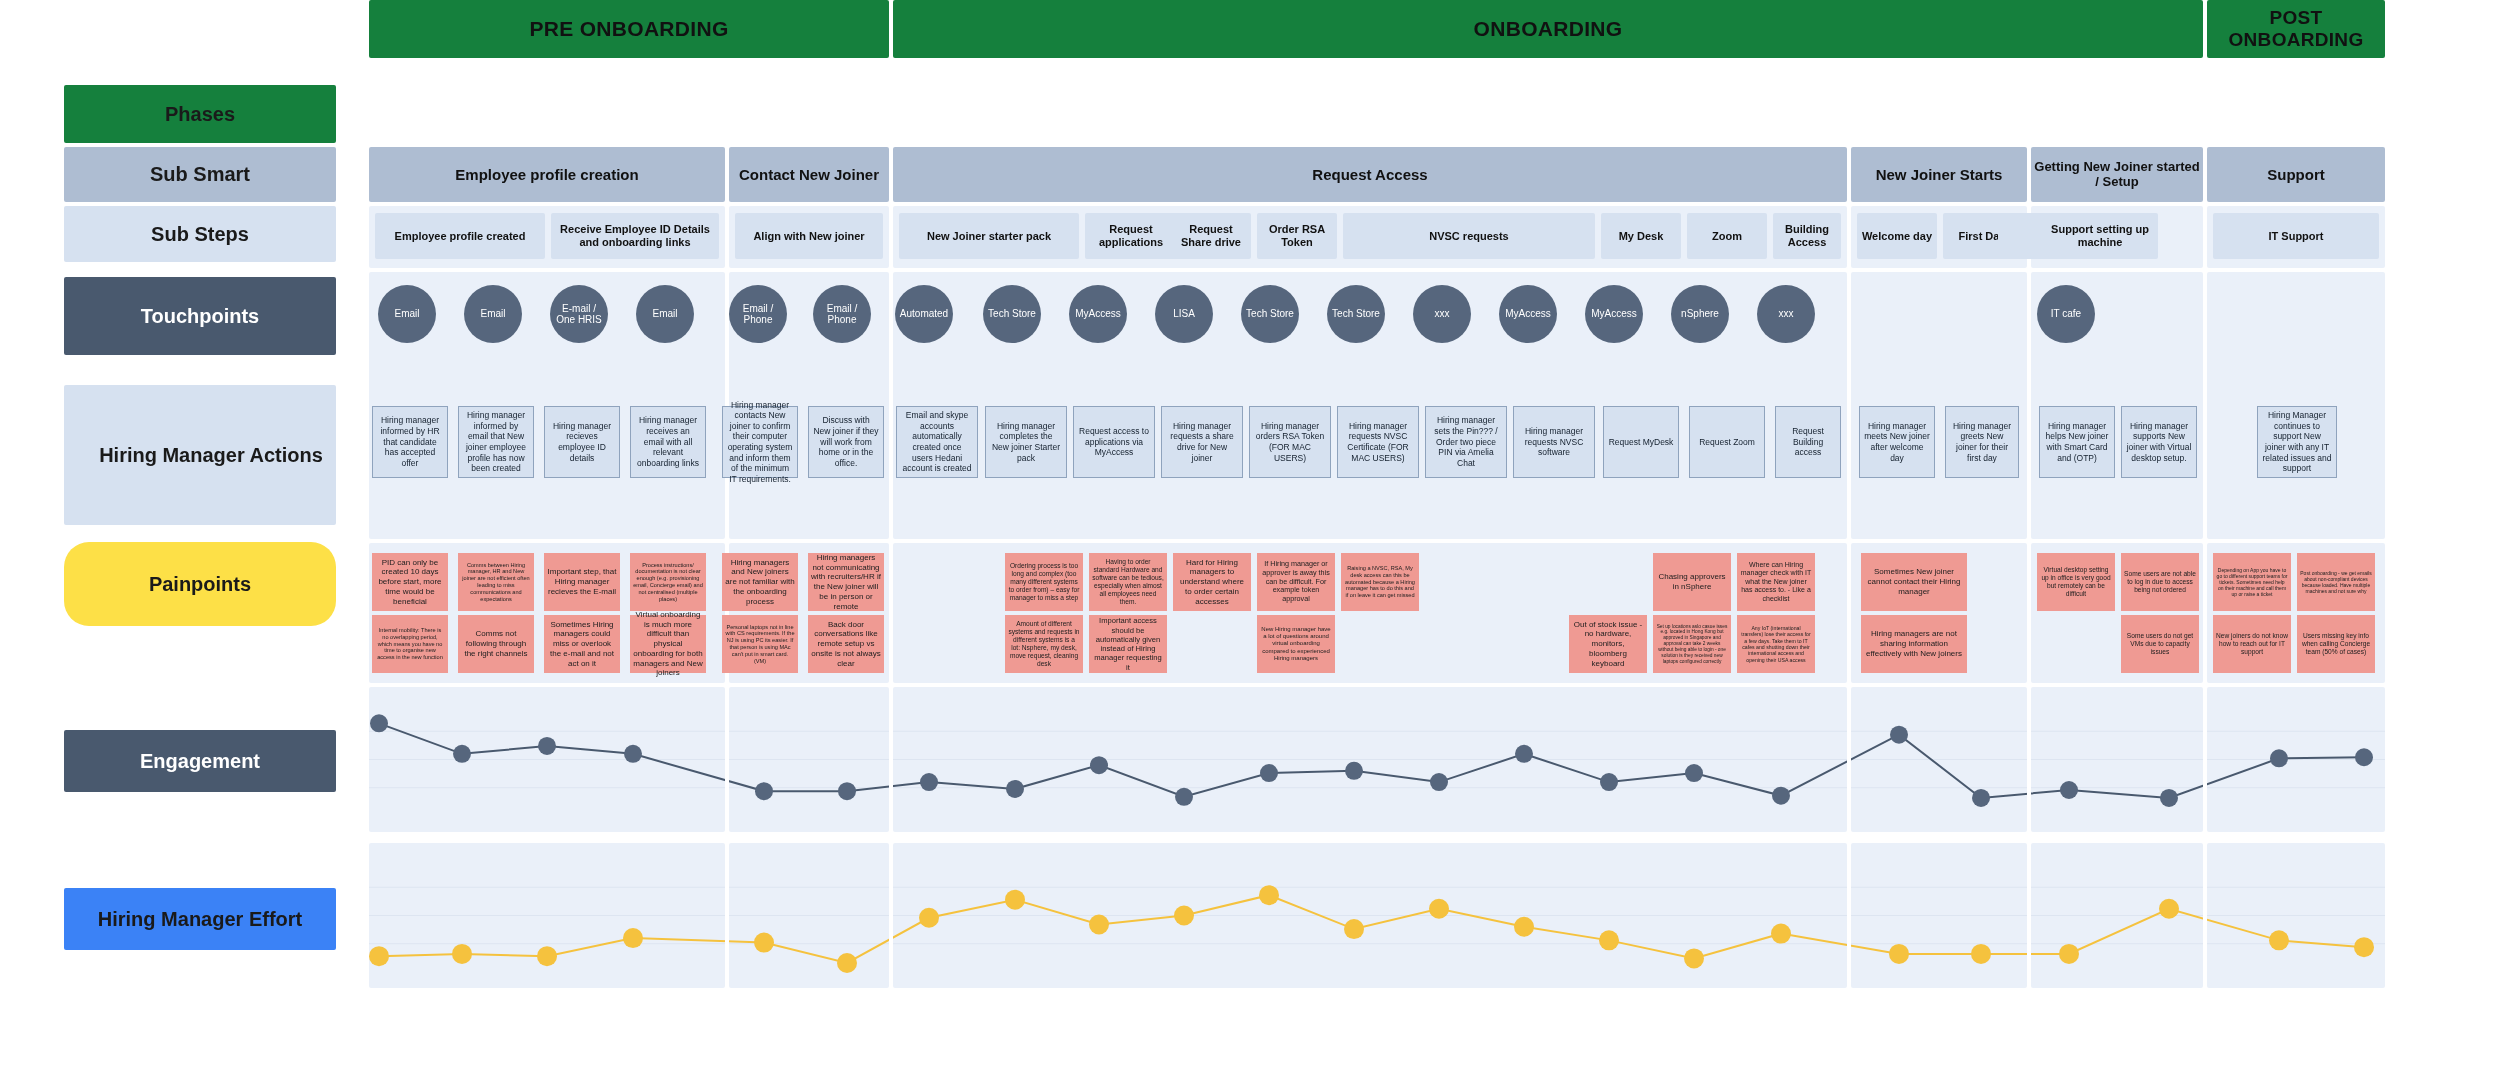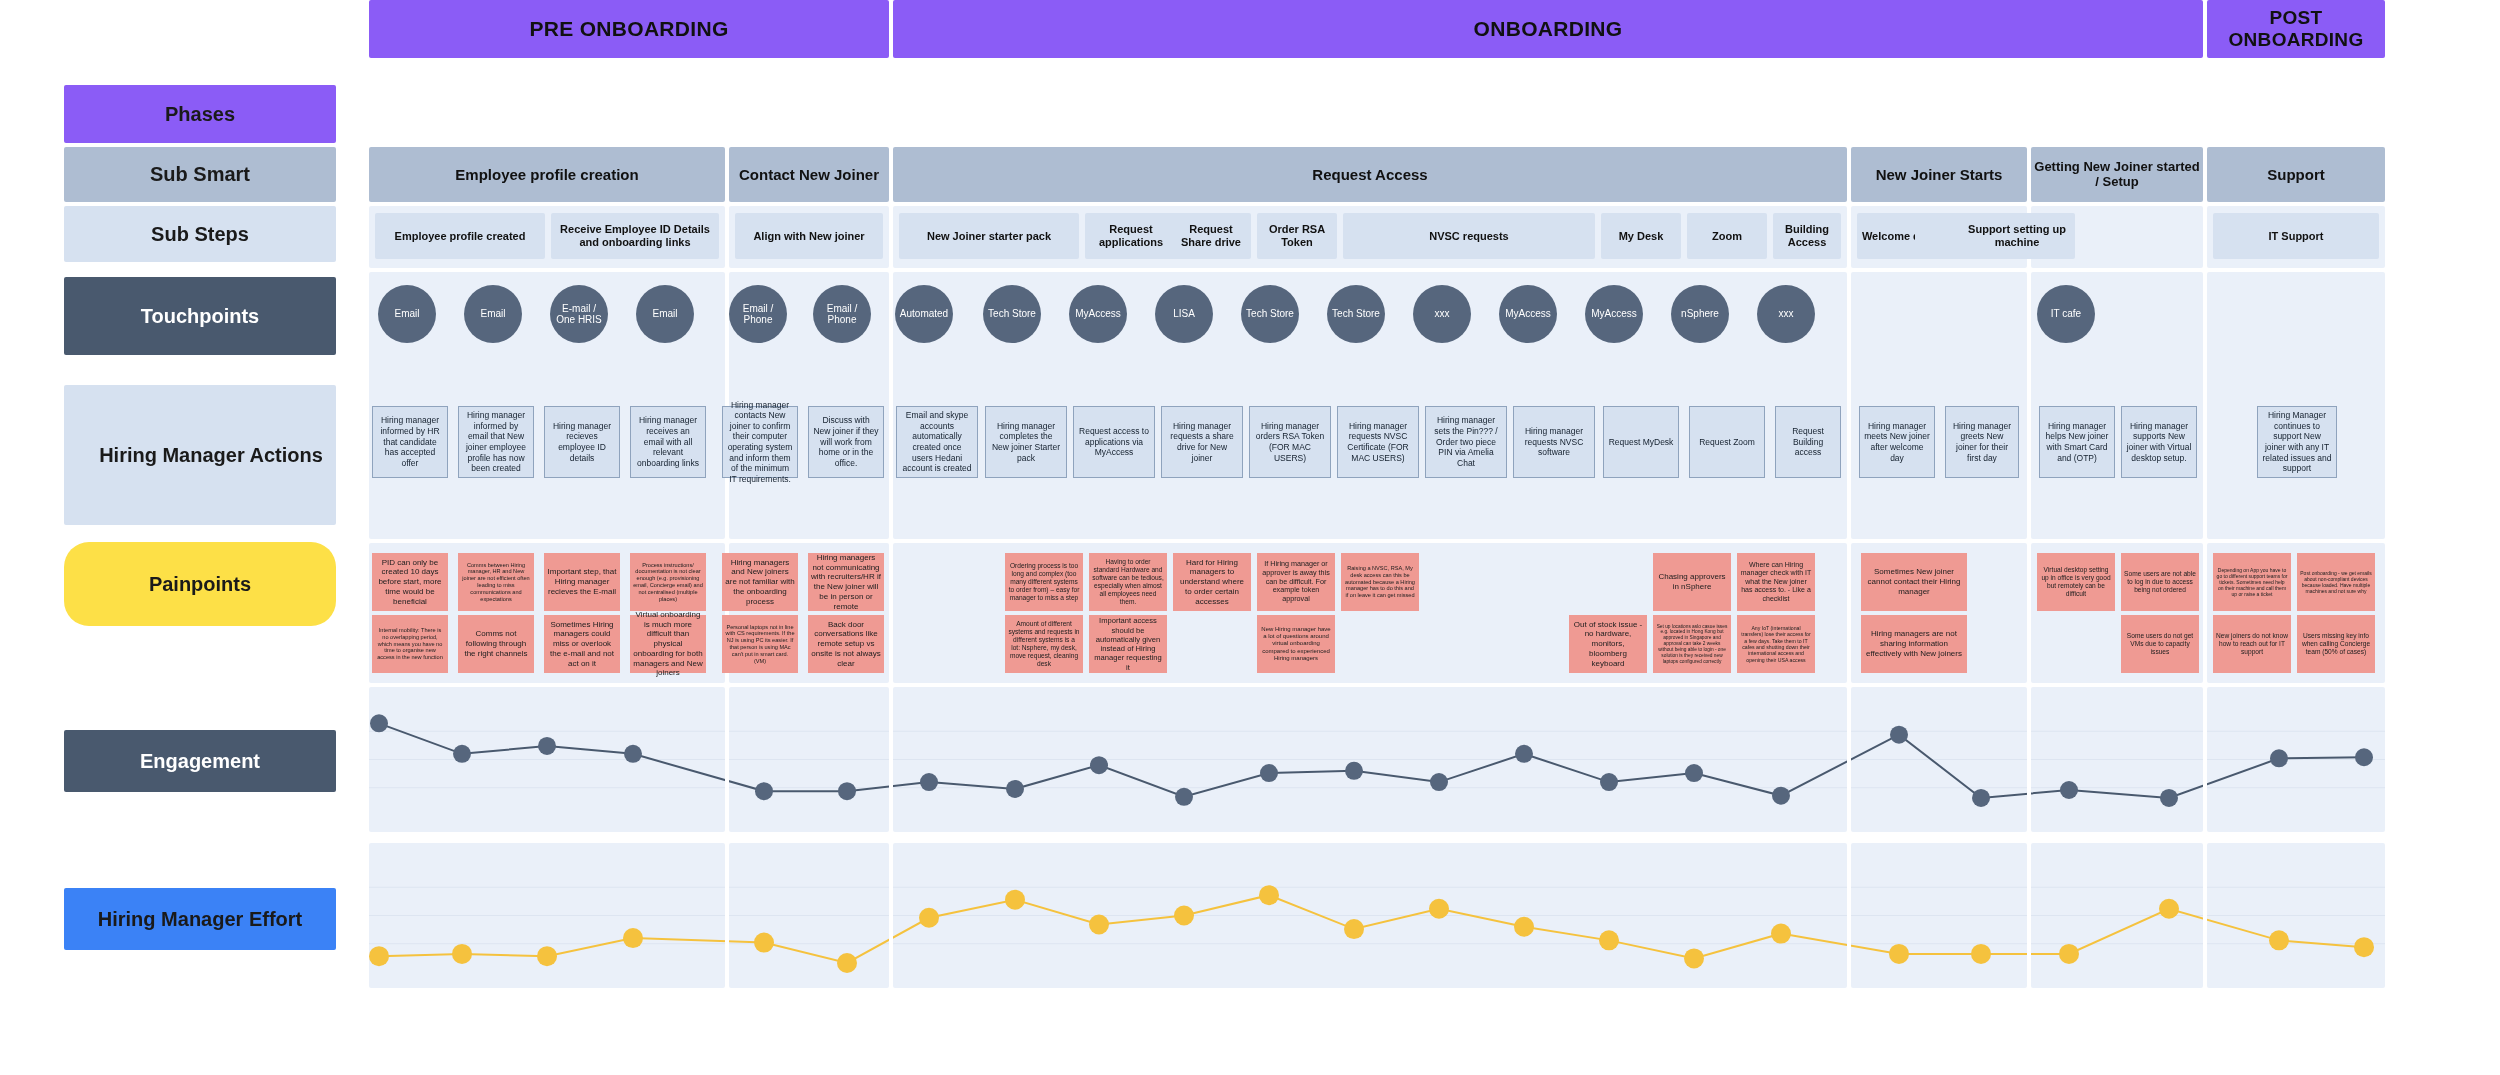--- a/index.html
+++ b/index.html
@@ -15,21 +15,21 @@
   .rowlabel {
     display:flex; align-items:center; justify-content:center;
     text-align:center; font-weight:bold; color:#1a1a1a;
     border-radius:2px;
   }
   .hdr {
     display:flex; align-items:center; justify-content:center;
     text-align:center; font-weight:bold; color:#111;
     border-radius:2px; line-height:1.15;
   }
-  .c-dark   { background:#8b5cf6; }
+  .c-dark   { background:#15803d; }
   .c-mid    { background:#aebdd2; }
   .c-light  { background:#d6e1f0; }
   .c-slate  { background:#49596e; color:#fff; }
   .c-red    { background:#fde047;border-radius:25px; }
   .c-yellow { background:#3b82f6; }
 
   
   #lbl-phases    { position:absolute; left:64px;  top:85px;  width:272px; height:58px;  font-size:20px; }
   #lbl-subphases { position:absolute; left:64px;  top:147px; width:272px; height:55px;  font-size:20px; }
   #lbl-substeps  { position:absolute; left:64px;  top:206px; width:272px; height:56px;  font-size:20px; }
@@ -137,21 +137,21 @@
   <div class="hdr c-light substep-cell" style="left:899px;  top:213px; width:180px;">New Joiner starter pack</div>
   <div class="hdr c-light substep-cell" style="left:1085px; top:213px; width:92px;">Request applications</div>
   <div class="hdr c-light substep-cell" style="left:1171px; top:213px; width:80px;">Request Share drive</div>
   <div class="hdr c-light substep-cell" style="left:1257px; top:213px; width:80px;">Order RSA Token</div>
   <div class="hdr c-light substep-cell" style="left:1343px; top:213px; width:252px;">NVSC requests</div>
   <div class="hdr c-light substep-cell" style="left:1601px; top:213px; width:80px;">My Desk</div>
   <div class="hdr c-light substep-cell" style="left:1687px; top:213px; width:80px;">Zoom</div>
   <div class="hdr c-light substep-cell" style="left:1773px; top:213px; width:68px;">Building Access</div>
   <div class="hdr c-light substep-cell" style="left:1857px; top:213px; width:80px;">Welcome day</div>
   <div class="hdr c-light substep-cell" style="left:1943px; top:213px; width:78px;">First Day</div>
-  <div class="hdr c-light substep-cell" style="left:1915px; top:213px; width:160px;padding-left:48px;">Support setting up machine</div>
+  <div class="hdr c-light substep-cell" style="left:1998px; top:213px; width:160px;padding-left:48px;">Support setting up machine</div>
   <div class="hdr c-light substep-cell" style="left:2213px; top:213px; width:166px;">IT Support</div>
 
   <div class="tp" style="left:378px;  top:285px;">Email</div>
   <div class="tp" style="left:464px;  top:285px;">Email</div>
   <div class="tp" style="left:550px;  top:285px;">E-mail / One HRIS</div>
   <div class="tp" style="left:636px;  top:285px;">Email</div>
   <div class="tp" style="left:729px;  top:285px;">Email / Phone</div>
   <div class="tp" style="left:813px;  top:285px;">Email / Phone</div>
   <div class="tp" style="left:895px;  top:285px;">Automated</div>
   <div class="tp" style="left:983px;  top:285px;">Tech Store</div>

